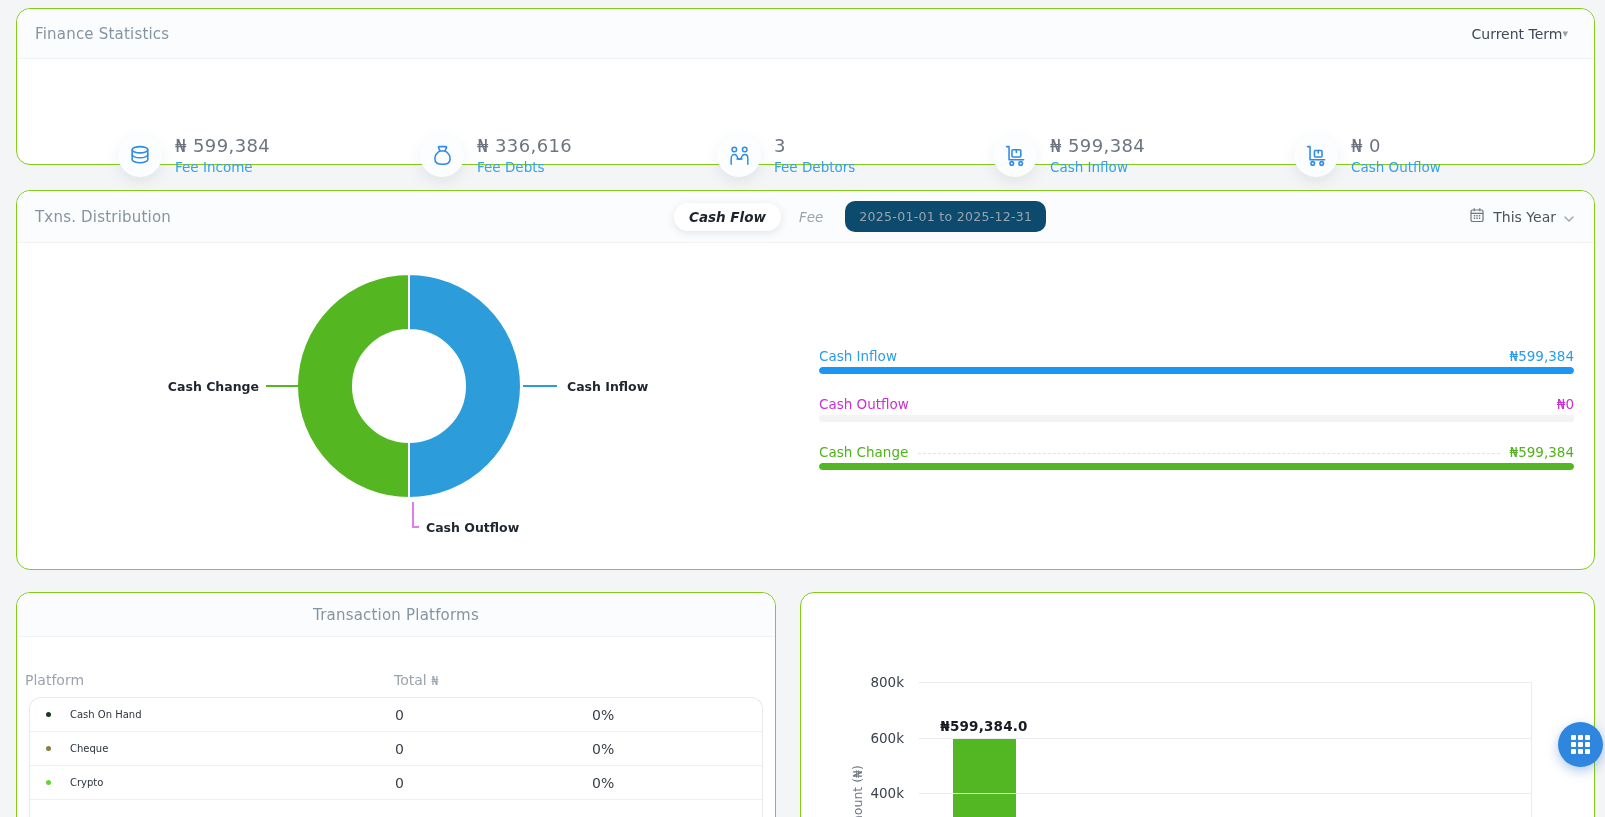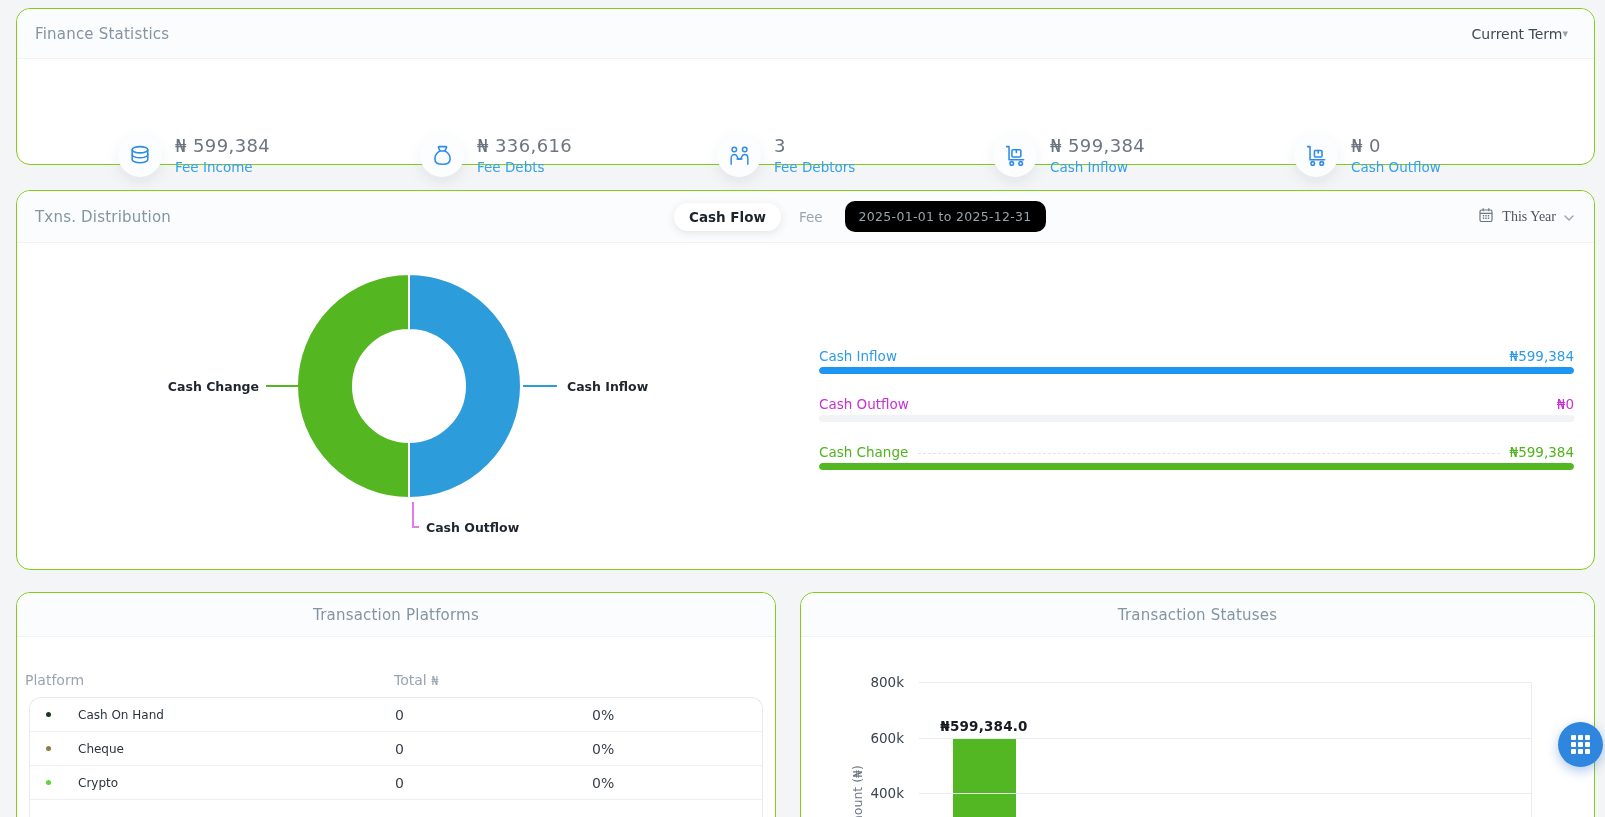--- a/index.html
+++ b/index.html
@@ -36,28 +36,28 @@
   .stats-body { position:relative; height:105px; }
   .stat { position:absolute; top:74px; display:flex; align-items:center; gap:13px; }
   .stat-icon-wrap { width:44px; height:44px; border-radius:50%; background:#fbfdfe;
     box-shadow:0 6px 14px rgba(120,140,160,.14); display:flex; align-items:center; justify-content:center; }
   .stat-icon-wrap svg { width:25px; height:25px; }
   .stat-value { font-size:18px; color:#6d7582; font-weight:500; letter-spacing:.4px; line-height:20px; }
   .stat-label { font-size:13.5px; color:#36a1e9; margin-top:3px; }
 
   
   .tabs { position:absolute; left:657px; top:0; height:100%; display:flex; align-items:center; }
-  .tab { font-size:13.5px; color:#9aa4ac; padding:6px 6px; cursor:pointer; }
+  .tab { font-size:13.5px; color:#9aa4ac; padding:6px 6px; cursor:pointer;font-style:italic; }
   .tab.active { background:#fff; border-radius:16px; padding:6px 15px; font-weight:bold;
     color:#1d242c; box-shadow:0 2px 9px rgba(40,60,80,.12); }
   .tab + .tab { margin-left:12px; }
-  .date-pill { margin-left:16px; background:#000000; color:#9aa4ac; font-size:12.5px;
+  .date-pill { margin-left:16px; background:#0c4a6e; color:#9aa4ac; font-size:12.5px;
     padding:8px 14px; border-radius:10px; letter-spacing:.3px; cursor:pointer; }
   .period-select { margin-left:auto; display:flex; align-items:center; gap:8px;
-    color:#4a545f; font-size:14px; padding-right:2px; cursor:pointer;font-family:Liberation Serif, serif; }
+    color:#4a545f; font-size:14px; padding-right:2px; cursor:pointer; }
 
   .dist-body { position:relative; height:326px; }
   .donut-svg { position:absolute; left:0; top:0; }
   .donut-svg text { font-family:"DejaVu Sans","Liberation Sans",sans-serif;
     font-size:12.5px; font-weight:bold; fill:#1f2630; }
 
   .legend { position:absolute; left:802px; top:0; width:755px; padding-top:105px; }
   .lrow { margin-bottom:22px; }
   .lrow .top { display:flex; align-items:center; font-size:13.5px; height:15px; margin-bottom:4px; }
   .lrow .leader { flex:1; margin:0 10px; border-bottom:1px dashed #e0e4e7; transform:translateY(2px); }
@@ -65,21 +65,21 @@
   .lrow .bar { height:7px; border-radius:4px; background:#f1f3f4; overflow:hidden; }
   .lrow .fill { height:100%; border-radius:4px; }
 
   
   .tbl-colhead { position:absolute; font-size:14px; color:#9aa4ad; top:79px; }
   .tbl-colhead .sym { font-size:11.5px; }
   .tbl-box { position:absolute; left:12px; right:12px; top:104px; height:200px;
     border:1px solid #e7eaec; border-bottom:none; border-radius:12px 12px 0 0; overflow:hidden; background:#fff; }
   .p-row { height:34px; display:grid; grid-template-columns:365px 197px 1fr;
     align-items:center; border-bottom:1px solid #eef0f2; }
-  .p-name { display:flex; align-items:center; gap:27px; padding-left:16px; font-size:12px; color:#2c343f; }
+  .p-name { display:flex; align-items:center; gap:19px; padding-left:16px; font-size:10px; color:#2c343f; }
   .p-dot { width:5px; height:5px; border-radius:50%; flex:0 0 auto; }
   .p-num { font-size:14px; color:#39414c; }
 
   
   .statuses-body { position:absolute; left:0; right:0; top:45px; bottom:0; }
   .gridline { position:absolute; left:118px; width:612px; height:1px; background:#e9ebee; }
   .axis-vline { position:absolute; left:730px; top:44px; bottom:0; width:1px; background:#e9ebee; }
   .tick { position:absolute; left:33px; width:70px; text-align:right;
     font-size:13.5px; color:#39424e; transform:translateY(-8px); }
   .y-axis-label { position:absolute; left:16px; top:155px; width:80px; text-align:center;
@@ -274,23 +274,20 @@
           <span class="p-dot" style="background: rgb(94, 214, 54);"></span>
           <span>Crypto</span>
         </div>
         <div class="p-num">0</div>
         <div class="p-num">0%</div>
       </div>
     </div>
 </section>
 
 <section class="card" id="card-statuses">
-  <header class="card-head">
-    <span class="card-title">Transaction Statuses</span>
-  </header>
   <div class="statuses-body" id="statusesChart">
     <div class="axis-vline"></div>
     <div class="y-axis-label">Amount (₦)</div>
     <div class="status-bar" id="statusBar" style="background: rgb(83, 183, 35);"></div>
     <div class="bar-datalabel">₦599,384.0</div>
   <div class="gridline" style="top: 44px;"></div>
       <div class="tick" style="top: 44px;">800k</div>
       <div class="gridline" style="top: 100px;"></div>
       <div class="tick" style="top: 100px;">600k</div>
       <div class="gridline" style="top: 155px;"></div>

